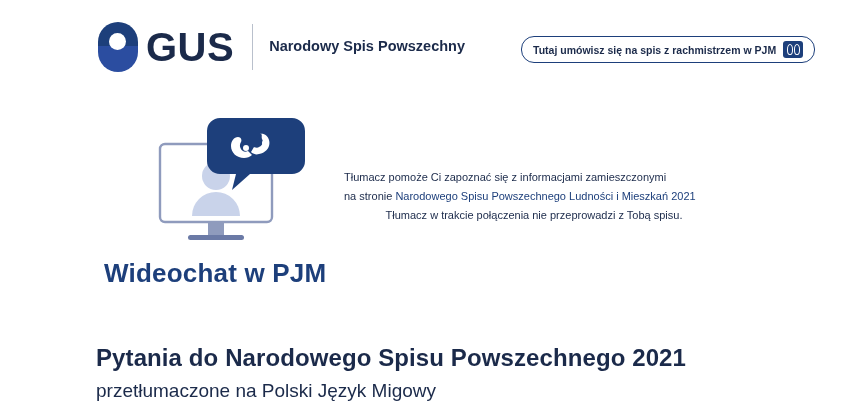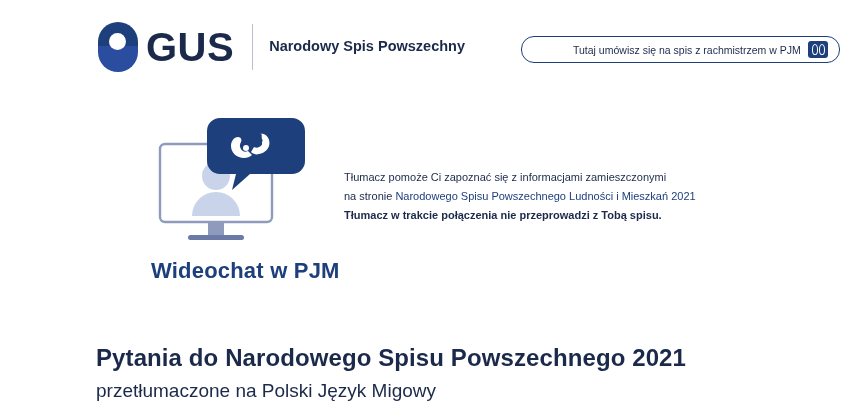--- a/index.html
+++ b/index.html
@@ -86,24 +86,23 @@
     border: 1.6px solid #1d3f7b;
     border-radius: 13px;
     display: flex;
     align-items: center;
     padding: 0 11px;
     background: #ffffff;
     cursor: pointer;
   }
   .cta-pill .cta-text {
     font-size: 10.5px;
-    font-weight: normal;
+    font-weight: bold;
     color: #1b2a4a;
     white-space: nowrap;
-    margin-left: 40px;
   }
   .cta-pill .cta-badge {
     margin-left: 7px;
     width: 20px;
     height: 17px;
     background: #1d3f7b;
     border-radius: 3px;
     position: relative;
   }
   .cta-pill .cta-badge::before {
@@ -135,43 +134,43 @@
     left: 138px;
     top: 110px;
     width: 190px;
     height: 140px;
   }
 
   .videochat-label {
     position: absolute;
     left: 104px;
     top: 258px;
-    font-size: 22px;
+    font-size: 26px;
     font-weight: bold;
     color: #1d3f7b;
     letter-spacing: 0.2px;
-    margin-left: 47px;
   }
 
   
   .info-block {
     position: absolute;
     left: 344px;
     top: 168px;
     width: 380px;
     font-size: 11px;
     line-height: 1.72;
     color: #1b2a4a;
   }
   .info-block .line2 .hl {
     color: #1d3f7b;
     margin-top: 20px;
   }
   .info-block .line3 {
-    font-weight: bold;
+    font-weight: normal;
+    text-align: center;
   }
 
   
   .bottom-title {
     position: absolute;
     left: 96px;
     top: 344px;
     font-size: 24px;
     font-weight: bold;
     color: #1b2a4a;

